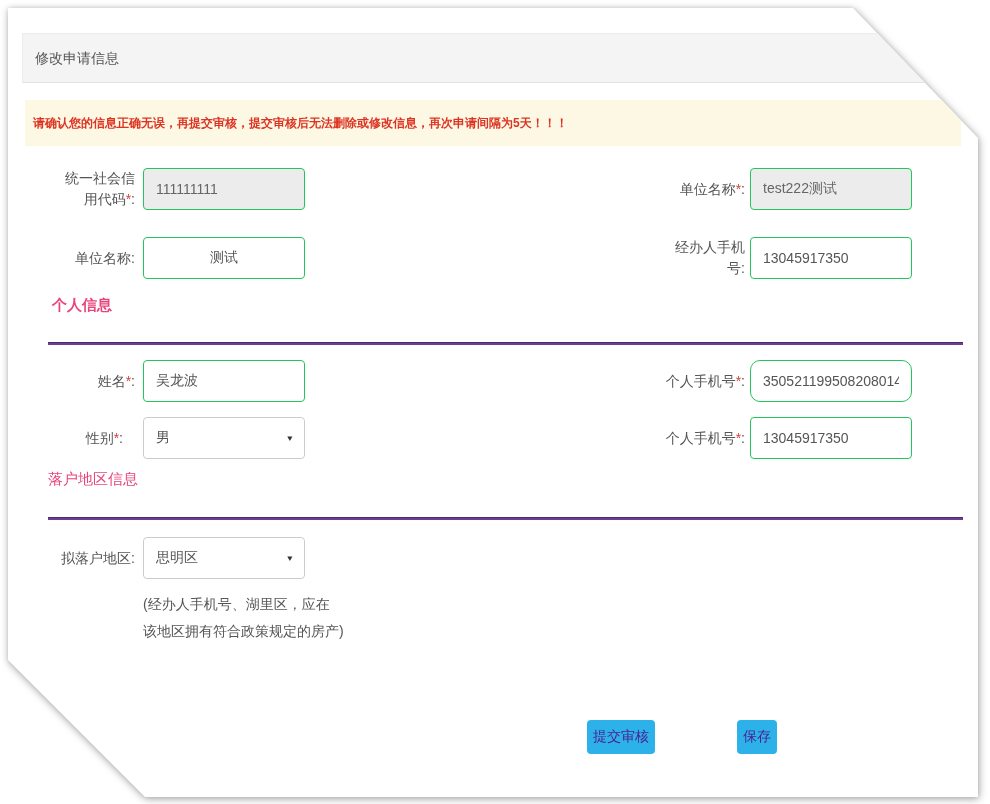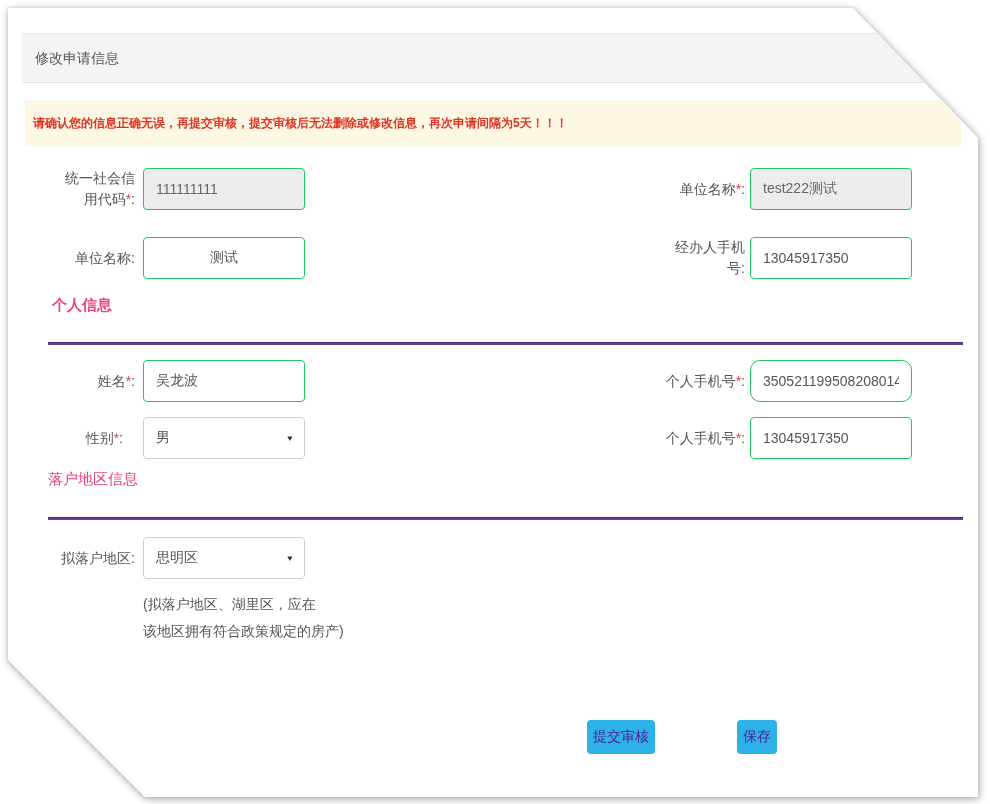--- a/index.html
+++ b/index.html
@@ -111,21 +111,21 @@
 
       <div class="f-label" style="left:28px;top:529px;width:99px;">
         <span class="lbl-inner"><span>拟落户地区</span><span class="req"></span><span>:</span></span>
       </div>
       <div class="f-select" style="left:135px;top:529px;">
         <span>思明区</span>
         <span class="sel-arrow">▼</span>
       </div>
 
       <div class="note" style="left:135px;top:583px;width:280px;">
-        <div>(拟落户地区、湖里区，应在</div>
+        <div>(经办人手机号、湖里区，应在</div>
         <div>该地区拥有符合政策规定的房产)</div>
       </div>
 
       <button class="btn" style="left:579px;top:712px;">提交审核</button>
       <button class="btn" style="left:729px;top:712px;">保存</button>
 
     </div>
   </div>
 </div>
 

